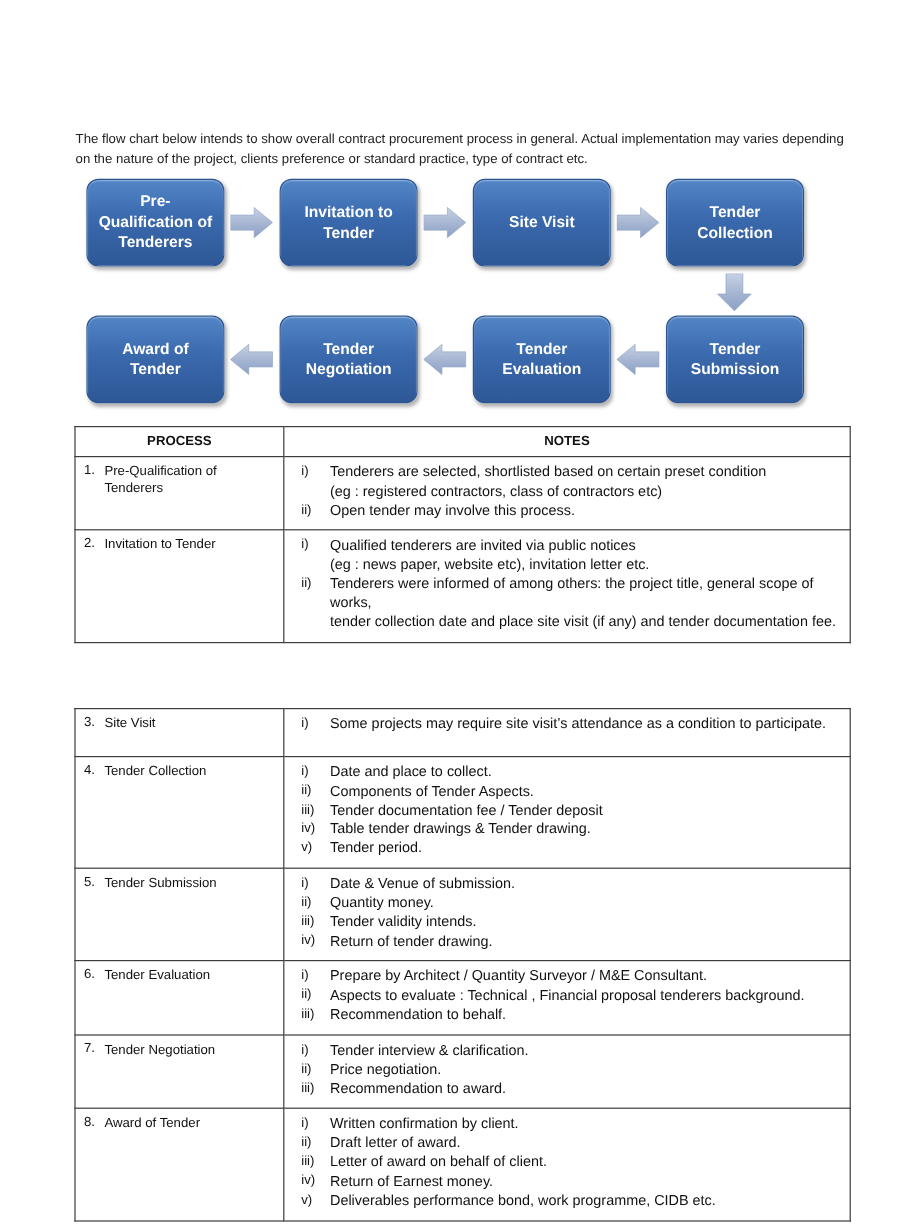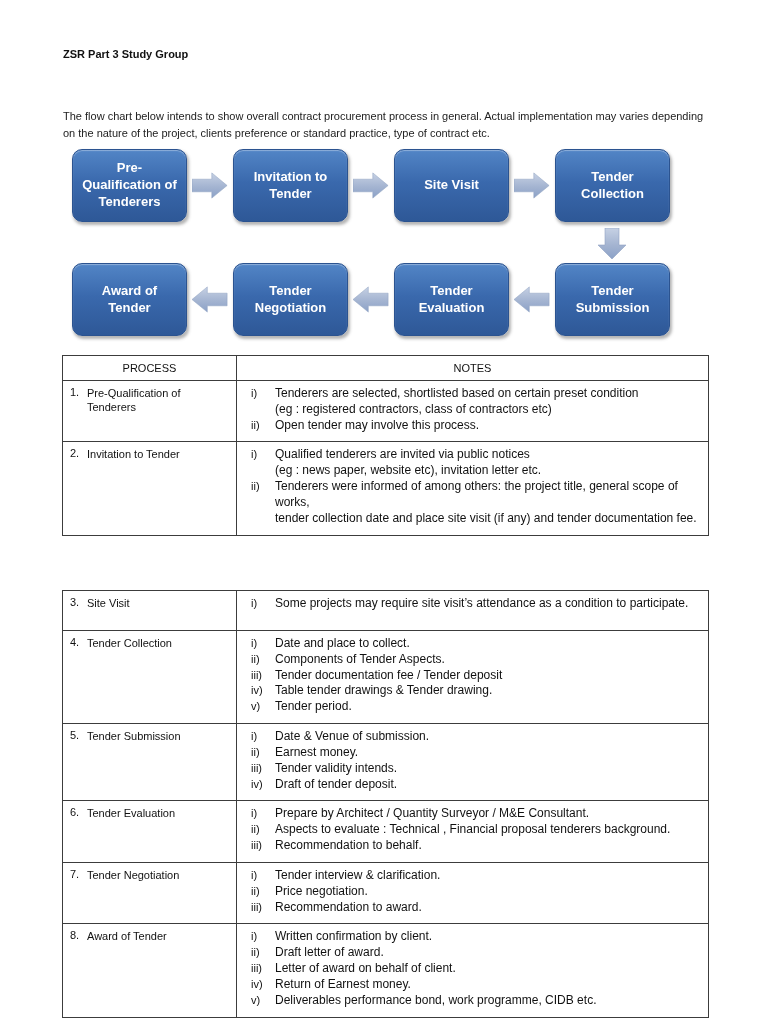--- a/index.html
+++ b/index.html
@@ -28,21 +28,21 @@
   .flow-arrow-svg{width:36px;height:27px;display:block;}
   .flow-down{position:absolute;left:525px;top:79px;width:30px;height:32px;}
   .flow-down svg{width:30px;height:32px;display:block;}
 
   
   .proc-table{position:absolute;left:62px;width:646px;border-collapse:collapse;
               table-layout:fixed;font-size:11px;color:#111;}
   .table-1{top:355px;}
   .table-2{top:590px;}
   .proc-table td,.proc-table th{border:1.5px solid #3c3c3c;vertical-align:top;}
-  .proc-table th{font-size:11px;font-weight:normal;text-align:center;padding:6px 2px;}
+  .proc-table th{font-size:11px;font-weight:bold;text-align:center;padding:6px 2px;}
   .proc{padding:5px 4px 5px 7px;margin-top:32px;}
   .pnum{display:inline-block;width:17px;font-size:11px;}
   .ptitle{display:inline-block;width:138px;vertical-align:top;font-size:11px;line-height:1.3;}
   .notes{padding:5px 8px 8px 14px;}
   .nitem{display:flex;line-height:1.32;}
   .nm{flex:0 0 24px;font-size:11px;}
   .nt{flex:1;font-size:12px;white-space:pre-line;}
   .row-3 td{height:26px;}
   .row-4 td{height:74px;}
   .row-5 td{height:60px;}
@@ -57,21 +57,20 @@
       <stop offset="0" stop-color="#c6d1e4"></stop>
       <stop offset="0.55" stop-color="#a4b4d1"></stop>
       <stop offset="1" stop-color="#8ba1c7"></stop>
     </linearGradient>
   </defs>
 </svg>
 
 <div class="page">
 
   <div class="doc-header">
-    <div class="group-label">ZSR Part 3 Study Group</div>
   </div>
 
   <p class="intro">The flow chart below intends to show overall contract procurement process in general.  Actual implementation may varies depending on the nature of the project, clients preference or standard practice, type of contract etc.</p>
 
   <div class="flowchart">
     <div class="flow-row flow-row-1" id="flow-row-1">
         <div class="flow-box">
           <span>Pre-Qualification of Tenderers</span>
         </div>
         <div class="flow-gap">
@@ -221,29 +220,29 @@
         </tr>
         <tr class="row-5">
           <td class="proc"><span class="pnum">5.</span><span class="ptitle">Tender Submission</span></td>
           <td class="notes">
             <div class="nitem">
               <span class="nm">i)</span>
               <span class="nt">Date &amp; Venue of submission.</span>
             </div>
             <div class="nitem">
               <span class="nm">ii)</span>
-              <span class="nt">Earnest money.</span>
+              <span class="nt">Quantity money.</span>
             </div>
             <div class="nitem">
               <span class="nm">iii)</span>
               <span class="nt">Tender validity intends.</span>
             </div>
             <div class="nitem">
               <span class="nm">iv)</span>
-              <span class="nt">Draft of tender deposit.</span>
+              <span class="nt">Return of tender drawing.</span>
             </div>
           </td>
         </tr>
         <tr class="row-6">
           <td class="proc"><span class="pnum">6.</span><span class="ptitle">Tender Evaluation</span></td>
           <td class="notes">
             <div class="nitem">
               <span class="nm">i)</span>
               <span class="nt">Prepare by Architect / Quantity Surveyor / M&amp;E Consultant.</span>
             </div>

